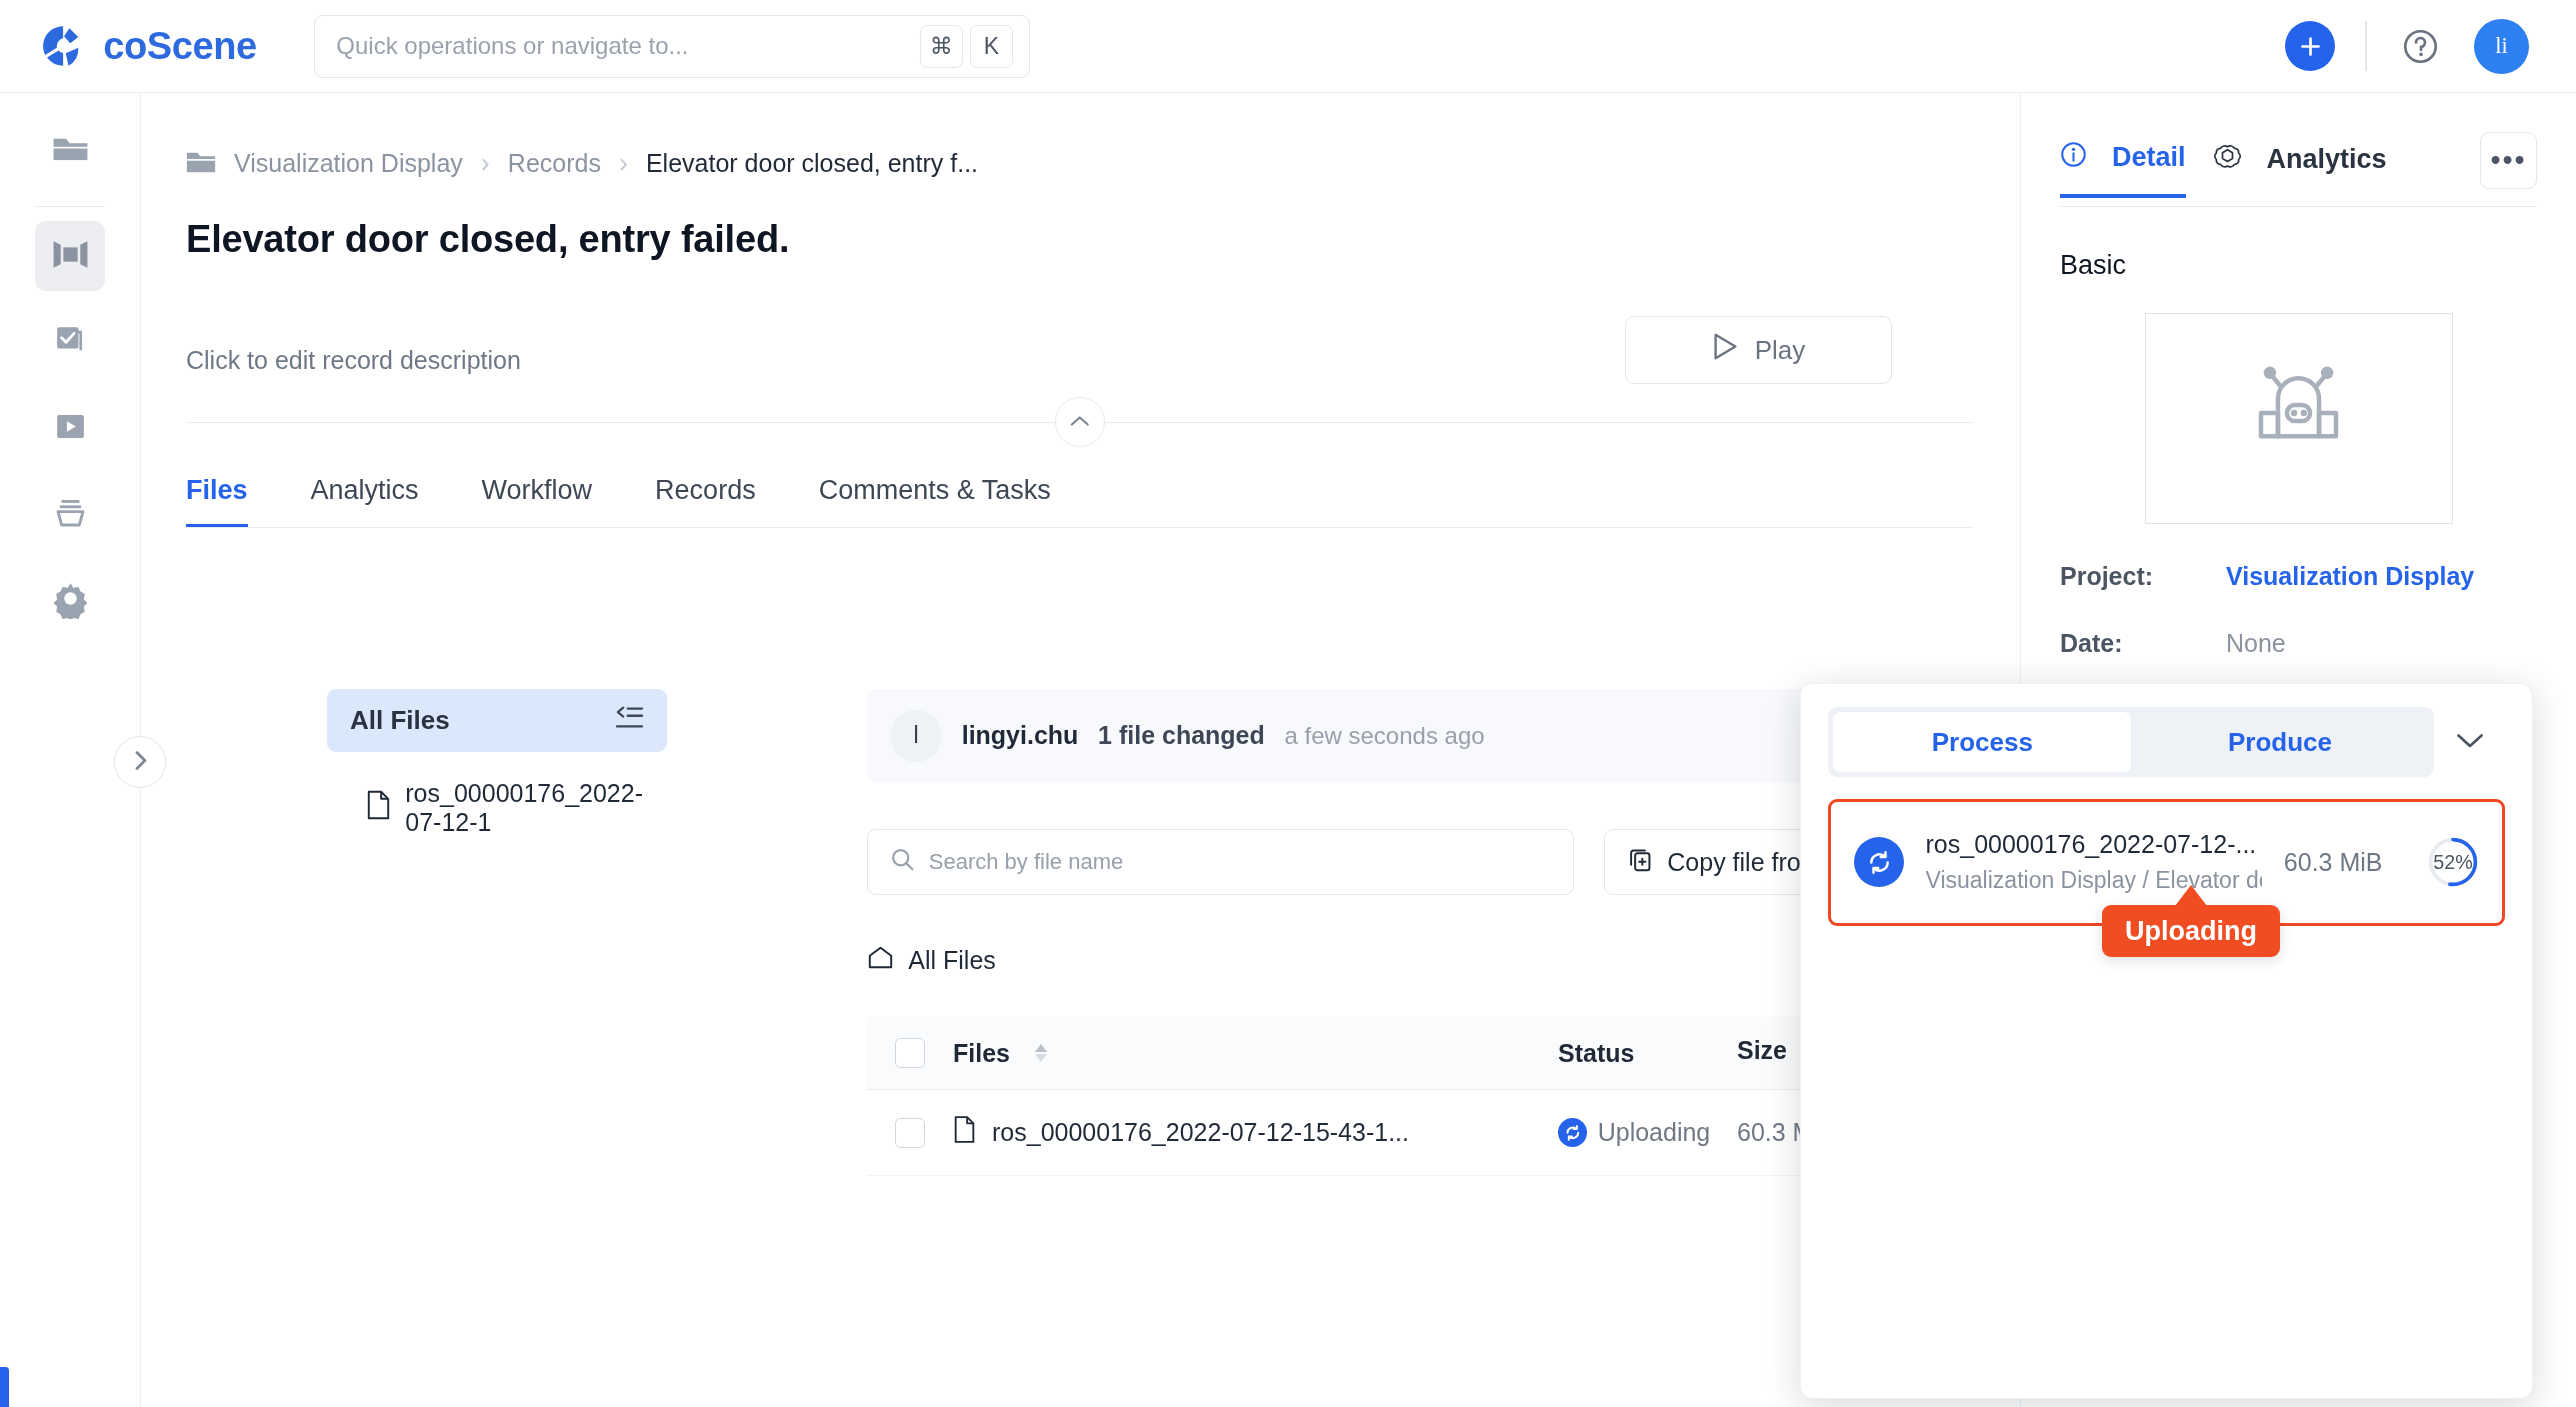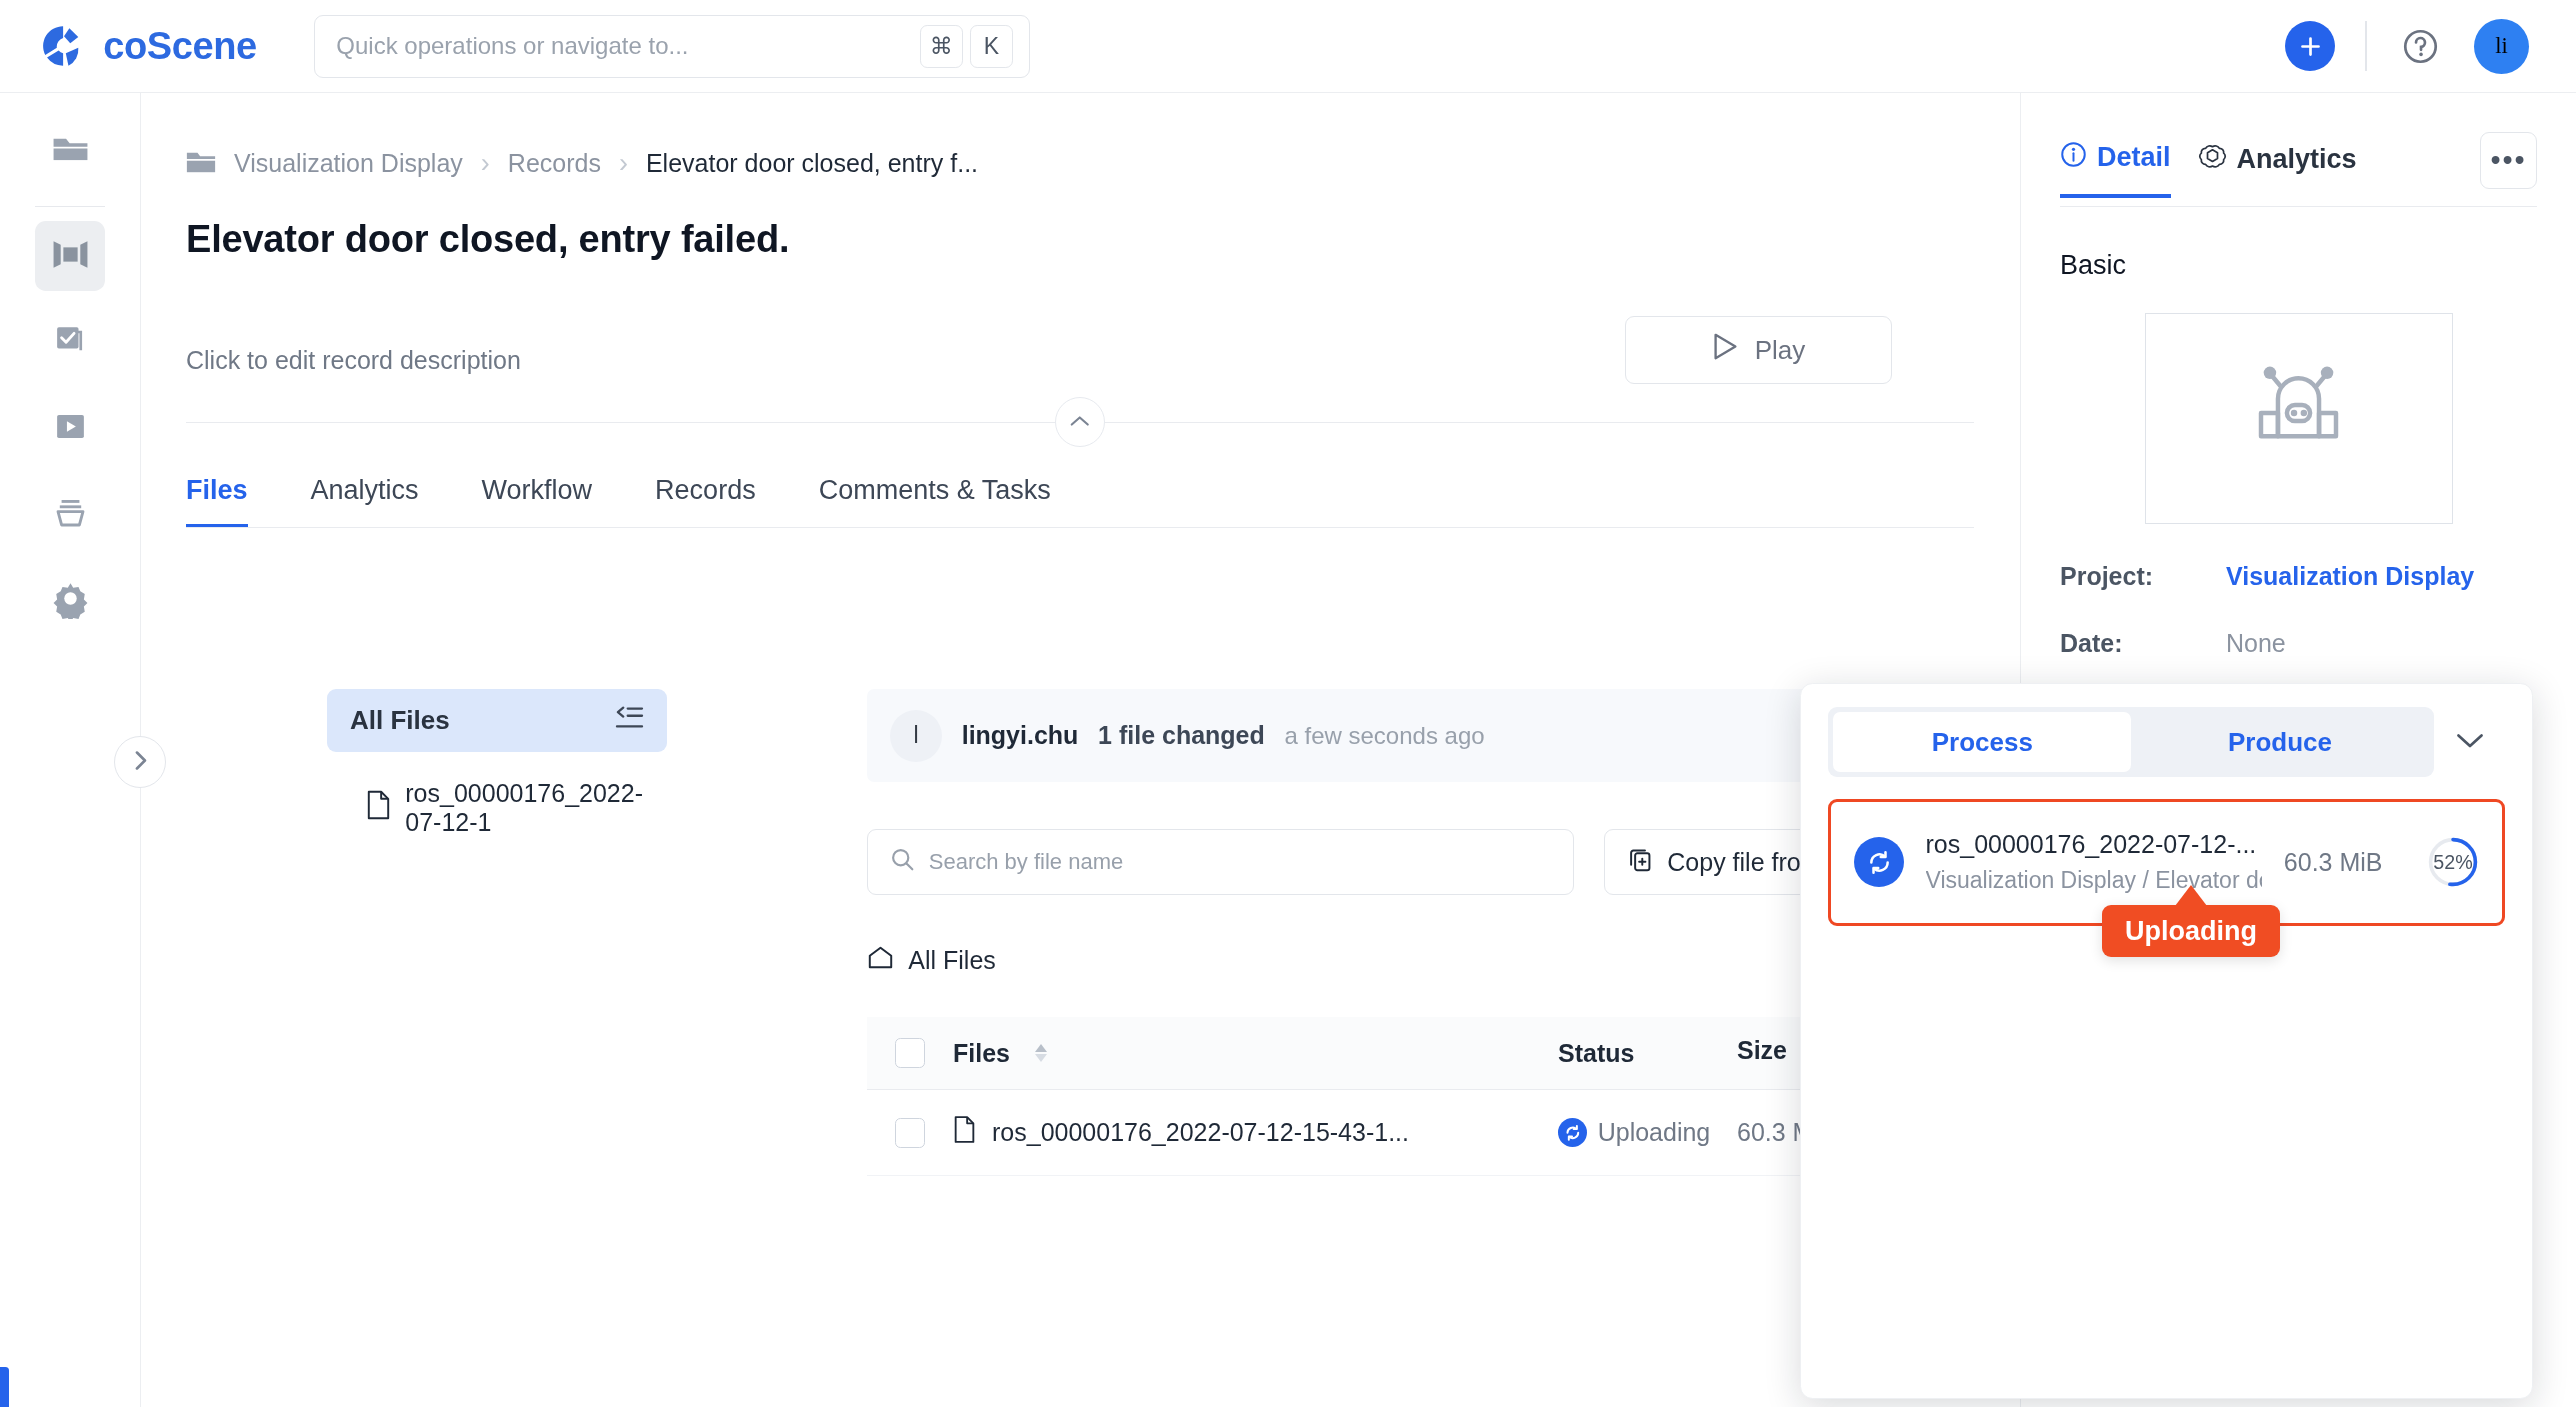--- a/index.html
+++ b/index.html
@@ -39,21 +39,21 @@
   }
   .plus-btn {
     width: 50px; height: 50px; border-radius: 50%; background: #2563eb;
     display: flex; align-items: center; justify-content: center; color: #fff;
   }
   .divider-v { width: 1.8px; height: 50px; background: #e3e6eb; }
   .help-btn { width: 47px; height: 47px; display: flex; align-items: center; justify-content: center; }
   .avatar {
     width: 55px; height: 55px; border-radius: 50%; background: #2e80f2;
     display: flex; align-items: center; justify-content: center;
-    color: #000000; font-size: 22.4px; font-family: "Liberation Serif", serif;
+    color: #ffffff; font-size: 22.4px; font-family: "Liberation Serif", serif;
   }
 
   
   .rail {
     position: absolute; left: 0; top: 93px; width: 141px; height: 1315px;
     background: #fff; border-right: 0.9px solid #eceef1;
     display: flex; flex-direction: column; align-items: center; padding-top: 21.5px;
   }
   .rail-item {
     width: 70px; height: 70px; border-radius: 10.7px; margin-bottom: 16px;
@@ -176,21 +176,21 @@
     width: 29px; height: 29px; border-radius: 50%; background: #2563eb;
     display: flex; align-items: center; justify-content: center;
   }
 
   
   .detail {
     position: absolute; left: 2020px; top: 93px; width: 556px; height: 1315px;
     background: #fff; border-left: 0.9px solid #eceef1; padding: 0 39px;
   }
   .detail-tabs { display: flex; align-items: center; gap: 27px; padding-top: 39px; }
-  .dtab { display: flex; align-items: center; gap: 10px; font-size: 27px; font-weight: bold; padding-bottom: 19.7px; }
+  .dtab { display: flex; align-items: center; gap: 25px; font-size: 27px; font-weight: bold; padding-bottom: 19.7px; }
   .dtab.active { color: #2563eb; border-bottom: 4.5px solid #2563eb; }
   .dtab.idle { color: #2a3340; }
   .more-btn {
     margin-left: auto; width: 57px; height: 57px; border: 0.9px solid #e3e6eb;
     border-radius: 9px; display: flex; align-items: center; justify-content: center;
     font-size: 29px; color: #4b5563; margin-bottom: 18px; letter-spacing: 1.8px;
   }
   .detail-underline { height: 0.9px; background: #e9ebef; margin-top: -0.9px; }
   .detail-section { margin-top: 43px; font-size: 27px; font-weight: normal; color: #0f1623; }
   .thumb {

